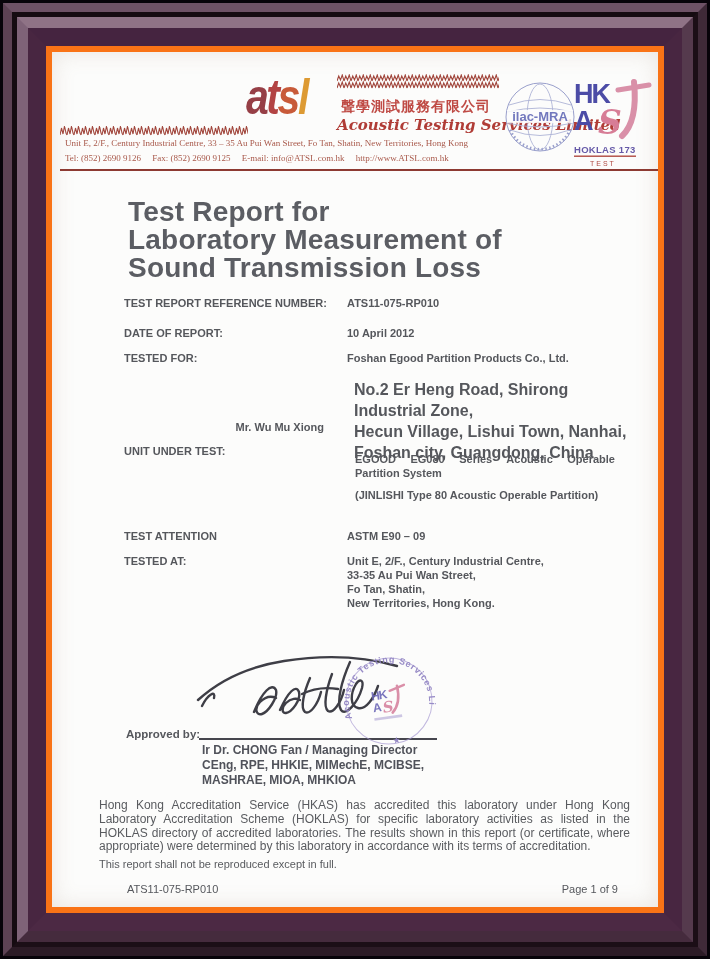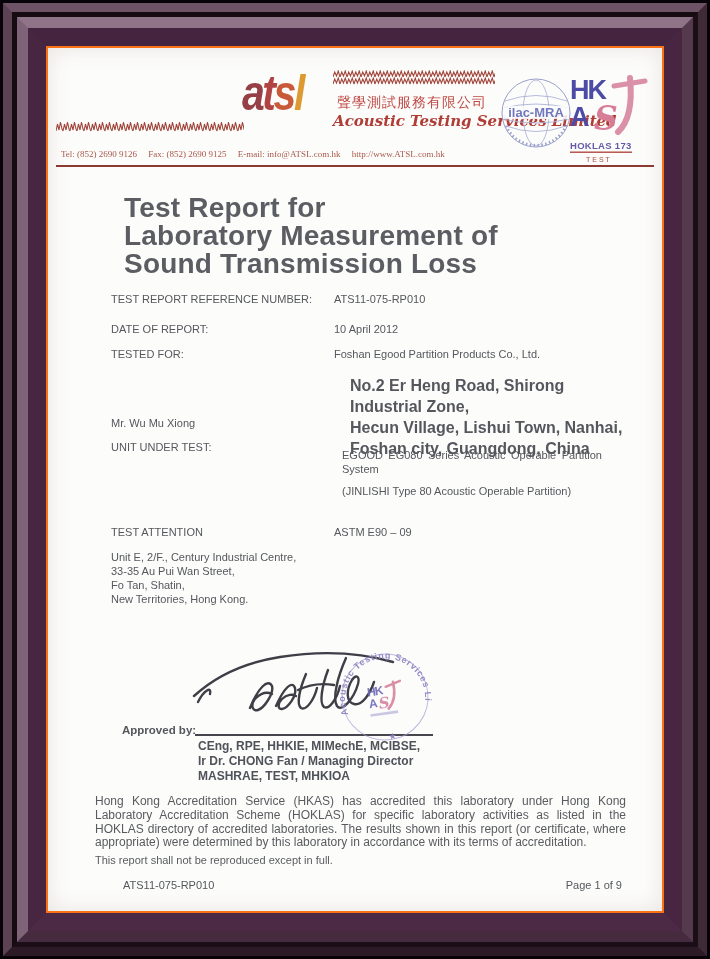--- a/index.html
+++ b/index.html
@@ -4,40 +4,40 @@
 <style>
   html,body{margin:0;padding:0;width:710px;height:959px;overflow:hidden;background:#0e070c;
             font-family:"Liberation Sans",sans-serif;}
   *{box-sizing:border-box;}
   
   .f1{width:710px;height:959px;border:3px solid #070309;}
   .f2{width:100%;height:100%;border:9px solid;border-color:#6e5266 #3f2a38 #2c1b26 #5d4254;}
   .f3{width:100%;height:100%;border:5px solid;border-color:#150b11 #1b0e16 #1b0e16 #150b11;}
   .f4{width:100%;height:100%;border:11px solid;border-color:#8f7386 #553a4d #452b3d #7f6378;}
   .f5{width:100%;height:100%;border:18px solid;border-color:#452440 #482641 #4c2944 #482641;}
-  .f6{width:100%;height:100%;border:2px solid #f97316;}
+  .f6{width:100%;height:100%;border:6px solid #f97316;}
   
   .page{position:relative;width:100%;height:100%;background:#fcfcfb;
         box-shadow:inset 0 0 22px rgba(150,120,100,.18);color:#55575c;}
   .abs{position:absolute;}
   
   .atsl{left:194px;top:20px;font-size:50px;font-weight:bold;font-style:italic;
         letter-spacing:-3px;transform:scaleX(.82);transform-origin:left top;line-height:1;}
   .la{color:#963f46}.lt{color:#b24343}.ls{color:#c85a39}.ll{color:#dd9a33}
-  .cn{left:289px;top:46px;font-size:14px;font-weight:normal;color:#bf4a44;letter-spacing:1px;white-space:nowrap;}
+  .cn{left:289px;top:46px;font-size:14px;font-weight:bold;color:#bf4a44;letter-spacing:1px;white-space:nowrap;}
   .script-en{left:285px;top:64px;font-size:15px;font-style:italic;font-weight:bold;
              color:#b03c36;font-family:"DejaVu Serif",serif;white-space:nowrap;}
   .hdr-addr{left:13px;top:84px;width:440px;font-family:"Liberation Serif",serif;
             font-size:9px;line-height:14px;color:#a8584a;white-space:pre-wrap;}
   .hdr-rule{left:8px;top:117px;width:598px;height:2px;background:#8d3a32;}
   
   .title{left:76px;top:146px;font-size:28px;font-weight:bold;color:#5b5d63;
          line-height:28px;white-space:pre-line;letter-spacing:.2px;}
   
-  .frow{left:63px;width:499px;display:flex;font-size:11px;line-height:14px;font-weight:normal;color:#55575c;}
+  .frow{left:72px;width:499px;display:flex;font-size:11px;line-height:14px;font-weight:bold;color:#55575c;justify-content:center;}
   .flabel{width:223px;flex:none;}
   .fvalue{width:276px;flex:none;}
   .prelines{white-space:pre-line;}
   .just{text-align:justify;}
   .just p{margin:8px;}
   #row-ref{top:244px}#row-date{top:274px}#row-for{top:299px}
   .addr-extra{left:302px;top:327px;width:276px;font-size:16px;line-height:21px;font-weight:bold;}
   #row-att{top:368px}#row-unit{top:392px}#row-std{top:477px}#row-at{top:502px}
   
   .app-label{left:74px;top:676px;font-size:11.5px;font-weight:bold;color:#55575c;}
@@ -81,20 +81,21 @@
         <path d="M0,7 L1.75,2 L3.5,6 L5.25,1 L7,7" fill="none" stroke="#a1463c" stroke-width="1.1"></path>
         <path d="M0,14 L1.75,9 L3.5,13 L5.25,8 L7,14" fill="none" stroke="#a1463c" stroke-width="1.1"></path>
       </pattern>
     </defs>
     <rect width="162" height="16" fill="url(#zz2)"></rect>
   </svg>
 
   <div class="abs cn">聲學測試服務有限公司</div>
   <div class="abs script-en">Acoustic Testing Services Limited</div>
 
+  <div class="abs hdr-addr" style="white-space:nowrap">Unit E, 2/F., Century Industrial Centre, 33 – 35 Au Pui Wan Street, Fo Tan, Shatin, New Territories, Hong Kong</div>
   <div class="abs hdr-addr" style="top:99px">Tel: (852) 2690 9126     Fax: (852) 2690 9125     E-mail: info@ATSL.com.hk     http://www.ATSL.com.hk</div>
 
   <svg class="abs" style="left:452px;top:29px" width="72" height="72" viewBox="0 0 72 72">
     <circle cx="36" cy="36" r="34" fill="none" stroke="#9aa0cc" stroke-width="1"></circle>
     <ellipse cx="36" cy="36" rx="13" ry="33" fill="none" stroke="#aeb3d6" stroke-width=".9"></ellipse>
     <path d="M5,24 Q36,13 67,24" fill="none" stroke="#aeb3d6" stroke-width=".9"></path>
     <path d="M3,31 Q36,23 69,31" fill="none" stroke="#aeb3d6" stroke-width=".9"></path>
     <path d="M3,42 Q36,50 69,42" fill="none" stroke="#aeb3d6" stroke-width=".9"></path>
     <path d="M6,49 Q36,60 66,49" fill="none" stroke="#aeb3d6" stroke-width=".9"></path>
     <path d="M6,49 A33,33 0 0,0 66,49" fill="none" stroke="#9aa0cc" stroke-width="2.6" stroke-dasharray="1.5 2.4"></path>
@@ -142,20 +143,21 @@
     <div class="fvalue just">
       <p>EGOOD EG080 Series Acoustic Operable Partition System</p>
       <p>(JINLISHI Type 80 Acoustic Operable Partition)</p>
     </div>
   </div>
   <div class="abs frow" id="row-std">
     <div class="flabel">TEST ATTENTION</div>
     <div class="fvalue">ASTM E90 – 09</div>
   </div>
   <div class="abs frow" id="row-at">
+    <div class="flabel">TESTED AT:</div>
     <div class="fvalue prelines">Unit E, 2/F., Century Industrial Centre,
 33-35 Au Pui Wan Street,
 Fo Tan, Shatin,
 New Territories, Hong Kong.</div>
   </div>
 
   <div class="abs app-label">Approved by:</div>
 
   <svg class="abs sig-svg" width="212" height="84" viewBox="0 0 212 84">
     <path d="M6,50 C30,28 60,16 92,11 C130,5 170,6 205,16"></path>
@@ -163,23 +165,23 @@
     <path d="M62,62 C70,42 80,32 84,40 C86,48 76,62 70,64 C64,66 62,58 68,52 C74,46 80,46 84,48"></path>
     <path d="M88,60 C96,42 104,34 107,42 C109,50 100,62 94,63 C90,63.5 89,58 94,53 C99,48 105,48 108,50"></path>
     <path d="M118,28 C112,42 108,58 113,62 C118,65 126,54 129,42"></path>
     <path d="M110,44 C120,39 134,37 146,39"></path>
     <path d="M140,24 C134,40 131,57 136,61 C141,64 149,53 152,40"></path>
     <path d="M158,12 C150,30 144,52 149,60 C154,67 166,52 170,38 C172,30 168,28 164,34 C158,44 158,56 166,58 C174,60 182,48 186,36"></path>
   </svg>
 
   <div class="abs sig-line"></div>
   <div class="abs app-name">
+    <div>Ir Dr. CHONG Fan / Managing Director</div>
     <div>CEng, RPE, HHKIE, MIMechE, MCIBSE,</div>
-    <div>Ir Dr. CHONG Fan / Managing Director</div>
-    <div>MASHRAE, TEST, MHKIOA</div>
+    <div>MASHRAE, MIOA, MHKIOA</div>
   </div>
 
   <svg class="abs stamp-svg" width="100" height="100" viewBox="0 0 100 100">
     <circle cx="50" cy="50" r="43" fill="none" stroke="#a79ad2" stroke-width="1" opacity=".75"></circle>
     <defs>
                     <path id="arcT" d="M12,64 A40,40 0 1,1 88,64" fill="none"></path>
                   </defs>
     <text font-size="9" font-weight="bold" fill="#8f82c2" letter-spacing=".8" font-family="Liberation Sans, sans-serif">
       <textPath href="#arcT" startOffset="2">Acoustic Testing Services Limited</textPath>
     </text>

